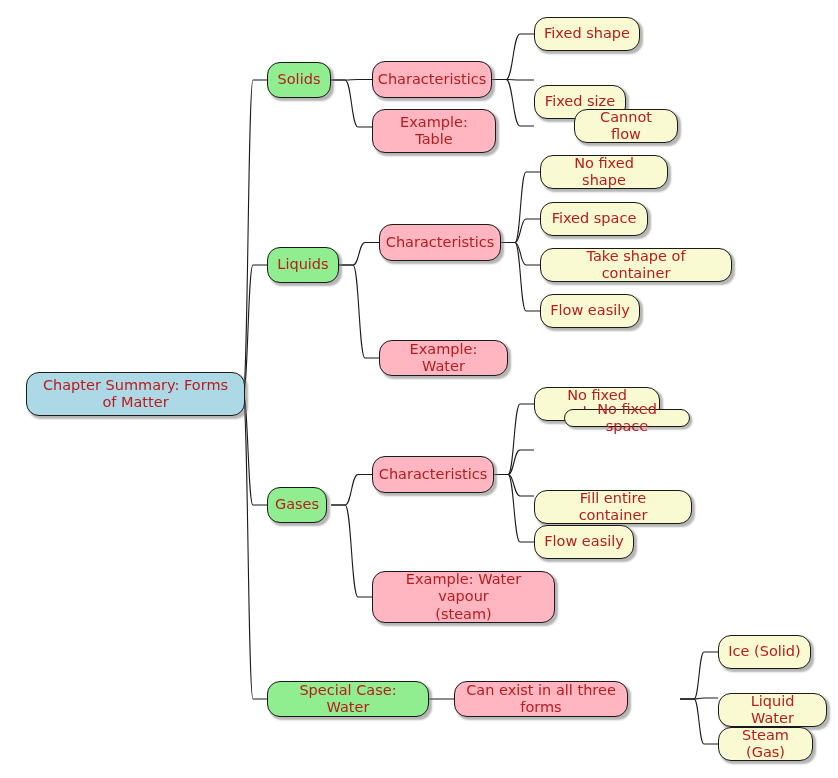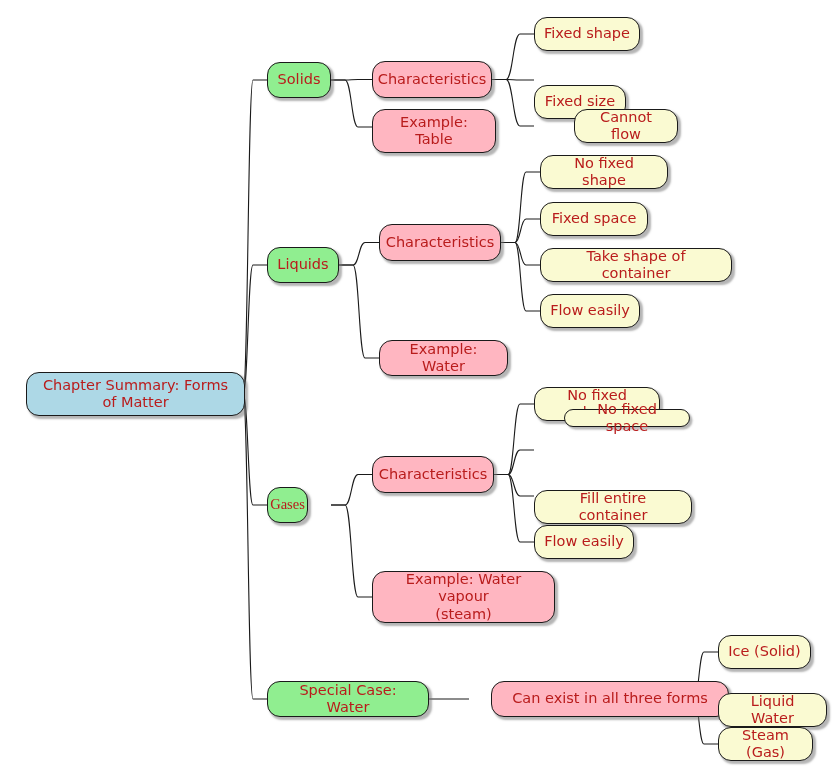--- a/index.html
+++ b/index.html
@@ -91,27 +91,27 @@
       <div class="node level3" style="left: 534px; top: 17px; width: 106px; height: 34px;">Fixed shape</div>
       <div class="node level3" style="left: 534px; top: 63px; width: 92px; height: 34px; margin-top: 22px;">Fixed size</div>
       <div class="node level3" style="left: 534px; top: 109px; width: 104px; height: 34px; margin-left: 40px;">Cannot flow</div>
       <div class="node level1" style="left: 267px; top: 247px; width: 72px; height: 36px;">Liquids</div>
       <div class="node level2" style="left: 379px; top: 224px; width: 122px; height: 37px;">Characteristics</div>
       <div class="node level2" style="left: 379px; top: 340px; width: 129px; height: 36px;">Example: Water</div>
       <div class="node level3" style="left: 540px; top: 155px; width: 128px; height: 34px;">No fixed shape</div>
       <div class="node level3" style="left: 540px; top: 202px; width: 108px; height: 34px;">Fixed space</div>
       <div class="node level3" style="left: 540px; top: 248px; width: 192px; height: 34px;">Take shape of container</div>
       <div class="node level3" style="left: 540px; top: 294px; width: 100px; height: 34px;">Flow easily</div>
-      <div class="node level1" style="left: 267px; top: 487px; width: 41px; height: 36px; font-family: Liberation Serif, serif;">Gases</div>
+      <div class="node level1" style="left: 267px; top: 487px; width: 60px; height: 36px;">Gases</div>
       <div class="node level2" style="left: 372px; top: 456px; width: 122px; height: 37px;">Characteristics</div>
       <div class="node level2" style="left: 372px; top: 571px; width: 183px; height: 52px;">Example: Water vapour
 (steam)</div>
       <div class="node level3" style="left: 534px; top: 387px; width: 126px; height: 34px;">No fixed shape</div>
       <div class="node level3" style="left: 534px; top: 409px; width: 126px; height: 18px; margin-left: 30px;">No fixed space</div>
       <div class="node level3" style="left: 534px; top: 490px; width: 158px; height: 34px;">Fill entire container</div>
       <div class="node level3" style="left: 534px; top: 525px; width: 100px; height: 34px;">Flow easily</div>
       <div class="node level1" style="left: 267px; top: 681px; width: 162px; height: 36px;">Special Case: Water</div>
-      <div class="node level2" style="left: 491px; top: 681px; width: 238px; height: 36px;">Can exist in all three forms</div>
+      <div class="node level2" style="left: 454px; top: 681px; width: 174px; height: 36px;">Can exist in all three forms</div>
       <div class="node level3" style="left: 718px; top: 635px; width: 93px; height: 34px;">Ice (Solid)</div>
       <div class="node level3" style="left: 718px; top: 681px; width: 109px; height: 34px; margin-top: 12px;">Liquid Water</div>
       <div class="node level3" style="left: 718px; top: 727px; width: 95px; height: 34px;">Steam (Gas)</div>
     </div>
 </div>
 
 </body></html>

